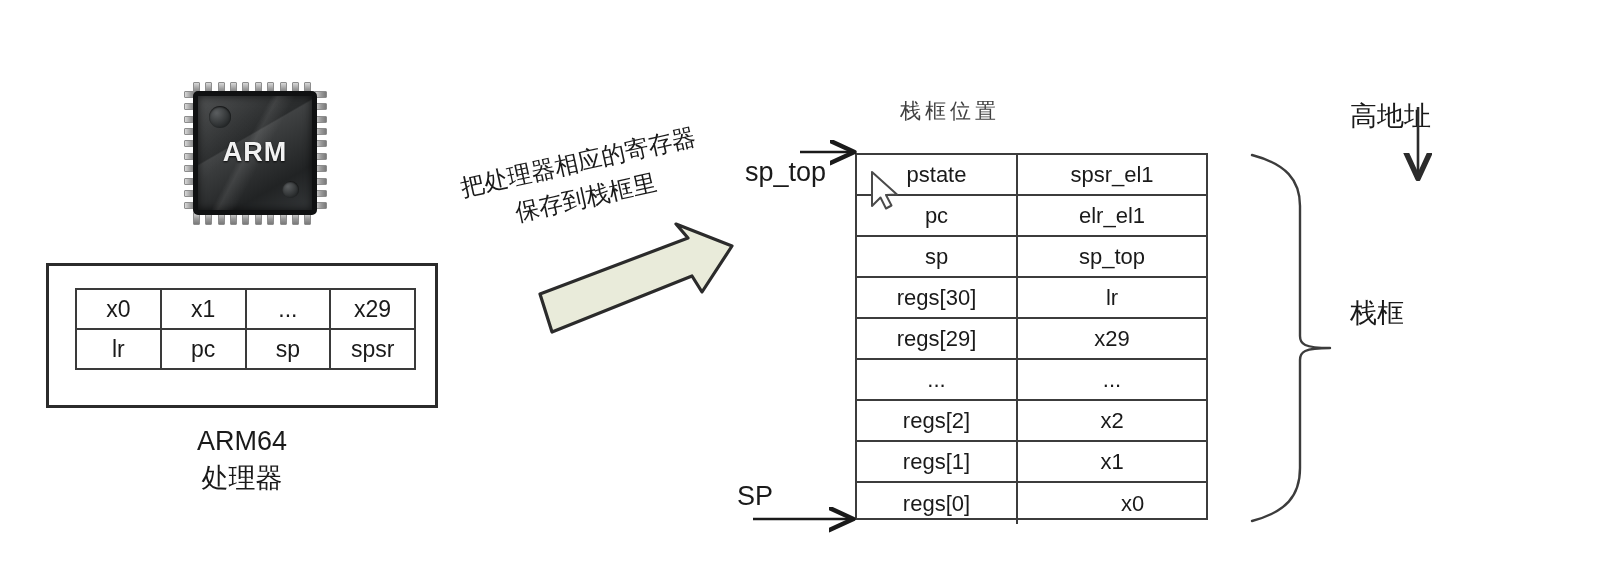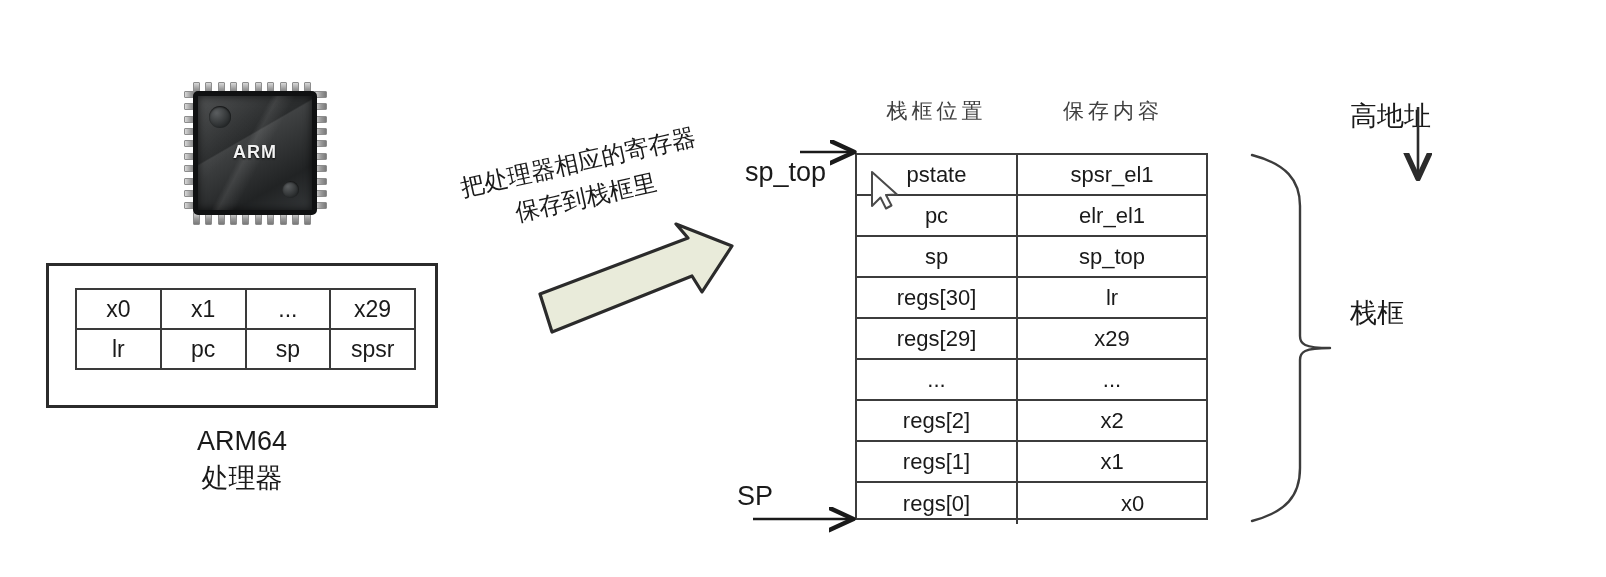--- a/index.html
+++ b/index.html
@@ -26,21 +26,21 @@
        border:5px solid #101112;border-radius:5px;box-sizing:border-box;
        box-shadow:inset 0 0 8px rgba(0,0,0,.7);}
   .chip-shine{position:absolute;left:0;top:0;width:100%;height:100%;
        background:linear-gradient(118deg,rgba(255,255,255,0) 42%,rgba(255,255,255,.09) 46%,rgba(255,255,255,0) 56%);}
   .chip-dot{position:absolute;border-radius:50%;
        background:radial-gradient(circle at 35% 32%,#5b5e60,#26292a 72%);
        box-shadow:inset 0 1px 2px rgba(0,0,0,.8);}
   .chip-dot.tl{left:11px;top:10px;width:22px;height:22px;}
   .chip-dot.br{right:13px;bottom:12px;width:17px;height:17px;}
   .chip-label{position:absolute;left:0;right:0;top:50%;transform:translateY(-52%);
-       text-align:center;color:#f2f2f2;font-weight:bold;font-size:18px;letter-spacing:1px;
+       text-align:center;color:#f2f2f2;font-weight:bold;font-size:27px;letter-spacing:1px;
        text-shadow:0 1px 2px rgba(0,0,0,.9);}
 
   
   #cpu-caption{left:46px;top:423px;width:392px;text-align:center;
        font-size:27px;line-height:37px;color:#1a1a1a;}
 
   
   #reg-box{left:46px;top:263px;width:392px;height:145px;
        border:3px solid #2b2b2b;box-sizing:border-box;background:#fff;}
   #reg-grid{left:75px;top:288px;width:341px;height:82px;
@@ -154,21 +154,20 @@
 </div>
 
 <div class="abs" id="flow-arrow">
   <svg width="200" height="120" viewBox="0 0 200 120">
     <polygon points="4,72 152,16 140,2 196,24 166,70 156,54 16,110" fill="#e9ebda" stroke="#2b2b2b" stroke-width="3.2" stroke-linejoin="round" stroke-linecap="round"></polygon>
   </svg>
 </div>
 
 <div class="abs" id="stack-headers">
   <div class="sh">栈框位置</div>
-  <div class="sh">保存内容</div>
 </div>
 
 <div class="abs" id="stack-table">
   <div class="row">
       <div class="c left">pstate</div>
       <div class="c right">spsr_el1</div>
     </div>
   <div class="row">
       <div class="c left">pc</div>
       <div class="c right">elr_el1</div>

